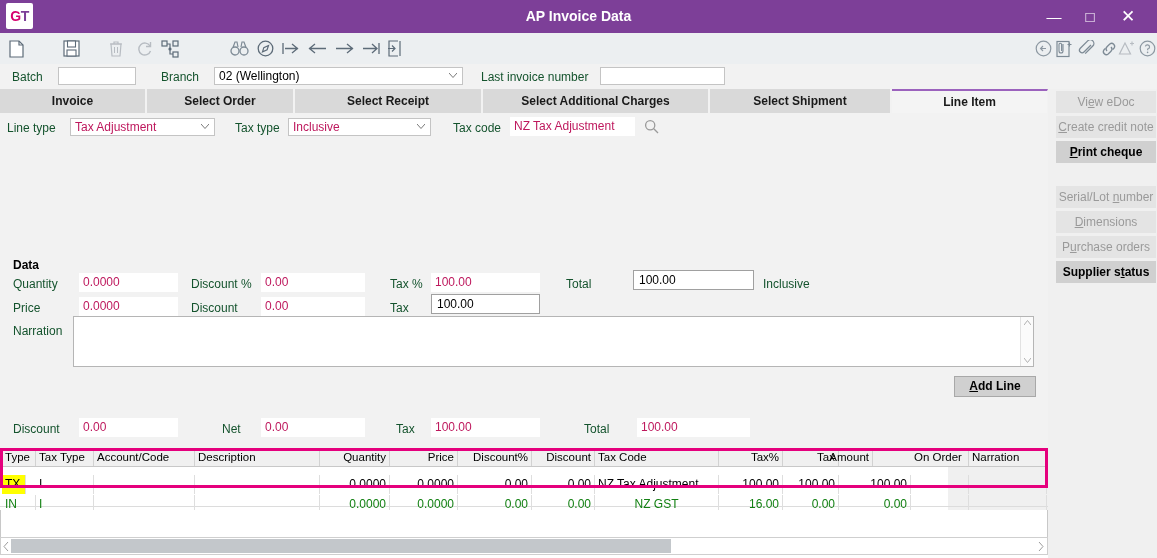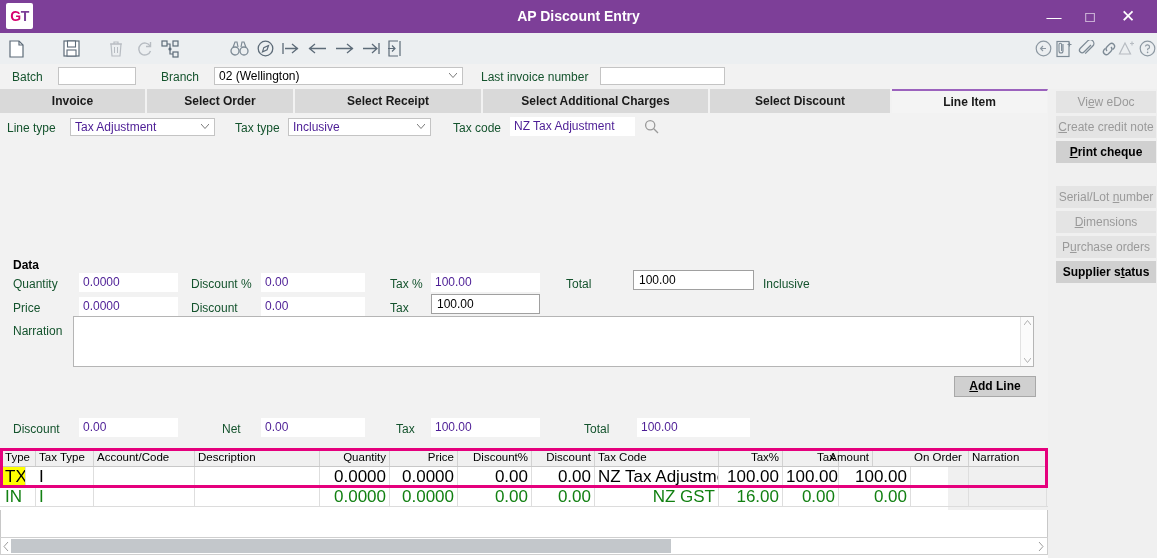--- a/index.html
+++ b/index.html
@@ -85,21 +85,21 @@
   .sidebtn {
     position:absolute; left:1056px; width:100px; height:22px;
     background:#e4e4e4; text-align:center; line-height:22px;
     font-size:12px; color:#9a9a9a;
   }
   .sidebtn.enabled { background:#d0d0d0; color:#000000; font-weight:bold; }
   .sidebtn u { text-decoration:underline; }
 
   
   .linetype-row { position:absolute; left:0; top:113px; width:1048px; height:37px; background:#f2f2f2; }
-  .bluetxt { color:#4c1d95; }
+  .bluetxt { color:#be185d; }
 
   
   .mainpanel { position:absolute; left:0; top:150px; width:1048px; height:262px; background:#f2f2f2; }
   .sect-title { position:absolute; font-weight:bold; font-size:12px; color:#000000; }
   .flatfield {
     position:absolute; background:#ffffff; height:19px; line-height:18px;
     font-size:12px; padding:0 4px; border:none;
   }
   .borderfield {
     position:absolute; background:#ffffff; border:1px solid #a0a0a0; height:20px;
@@ -127,22 +127,22 @@
     position:absolute; left:0; top:0; width:1048px; height:19px;
     background:#f0f0f0; border-bottom:1px solid #c8c8c8;
   }
   .hcell {
     position:absolute; top:0; height:18px; line-height:18px;
     font-size:11.5px; color:#000000; padding:0 3px;
     border-right:1px solid #d2d2d2; overflow:hidden; white-space:nowrap;
   }
   .grow { position:absolute; left:0; width:1048px; height:20px; }
   .gcell {
-    position:absolute; top:0; height:19px; line-height:19px;
-    font-size:17px; padding:0 3px; overflow:hidden; white-space:nowrap;
+    position:absolute; top:8px; height:19px; line-height:19px;
+    font-size:12px; padding:0 3px; overflow:hidden; white-space:nowrap;
     border-right:1px solid #dedede;
   }
   .grow.r1 .gcell { color:#000000; }
   .grow.r2 .gcell { color:#128012; }
   .grow.r2 { border-bottom:1px solid #dcdcdc; }
   .hl { background:#ffff00; }
   .selbox {
     position:absolute; left:0; top:448px; width:1048px; height:40px;
     border:3px solid #e5007d; pointer-events:none;
   }
@@ -165,21 +165,21 @@
 </head>
 <body>
 
 <div id="app">
 
   <div class="titlebar">
     <div class="logo">
       <span class="logo-g">G</span>
         <span class="logo-t">T</span>
     </div>
-    <div class="title-text">AP Discount Entry</div>
+    <div class="title-text">AP Invoice Data</div>
     <div class="win-btn win-min">—</div>
     <div class="win-btn win-max">□</div>
     <div class="win-btn win-close">✕</div>
   </div>
 
   <div class="toolbar">
 
     <div class="tb-icon" style="left:3px;">
       <svg width="15" height="18" viewBox="0 0 15 18">
           <path d="M1 1h9l4 4v12H1z" fill="#fff" stroke="#5d6b78" stroke-width="1.2"></path>
@@ -310,21 +310,21 @@
 
     <div class="lbl" style="left:481px; top:5px;">Last invoice number</div>
     <div class="txtbox" style="left:600px; top:3px; width:125px;"></div>
   </div>
 
   <div class="tabs">
     <div class="tab" style="left:0px;   width:146px;">Invoice</div>
     <div class="tab" style="left:147px; width:147px;">Select Order</div>
     <div class="tab" style="left:295px; width:187px;">Select Receipt</div>
     <div class="tab" style="left:483px; width:226px;">Select Additional Charges</div>
-    <div class="tab" style="left:710px; width:181px;">Select Discount</div>
+    <div class="tab" style="left:710px; width:181px;">Select Shipment</div>
     <div class="tab active" style="left:892px; width:156px;">Line Item</div>
   </div>
 
   <div class="rightfill"></div>
   <div class="sidebtn" style="top:91px;">Vi<u>e</u>w eDoc</div>
   <div class="sidebtn" style="top:116px;"><u>C</u>reate credit note</div>
   <div class="sidebtn enabled" style="top:141px;"><u>P</u>rint cheque</div>
   <div class="sidebtn" style="top:186px;">Serial/Lot <u>n</u>umber</div>
   <div class="sidebtn" style="top:211px;"><u>D</u>imensions</div>
   <div class="sidebtn" style="top:236px;">P<u>u</u>rchase orders</div>
@@ -445,21 +445,21 @@
       </div>
     <div class="grow r2" id="grid-row-2" style="top:39px;">
         <div class="gcell" style="left: 2px; width: 34px; text-align: left;">IN</div>
         <div class="gcell" style="left: 36px; width: 58px; text-align: left;">I</div>
         <div class="gcell" style="left: 94px; width: 101px; text-align: left;"></div>
         <div class="gcell" style="left: 195px; width: 125px; text-align: left;"></div>
         <div class="gcell" style="left: 320px; width: 70px; text-align: right;">0.0000</div>
         <div class="gcell" style="left: 390px; width: 68px; text-align: right;">0.0000</div>
         <div class="gcell" style="left: 458px; width: 74px; text-align: right;">0.00</div>
         <div class="gcell" style="left: 532px; width: 63px; text-align: right;">0.00</div>
-        <div class="gcell" style="left: 595px; width: 124px; text-align: right;">NZ GST</div>
+        <div class="gcell" style="left: 595px; width: 124px; text-align: center;">NZ GST</div>
         <div class="gcell" style="left: 719px; width: 64px; text-align: right;">16.00</div>
         <div class="gcell" style="left: 783px; width: 56px; text-align: right;">0.00</div>
         <div class="gcell" style="left: 839px; width: 72px; text-align: right;">0.00</div>
         <div class="gcell" style="left: 911px; width: 58px; text-align: left;"></div>
         <div class="gcell" style="left: 969px; width: 78px; text-align: left;"></div>
       </div>
   </div>
   <div class="selbox"></div>
   <div class="gridblank"></div>
 

